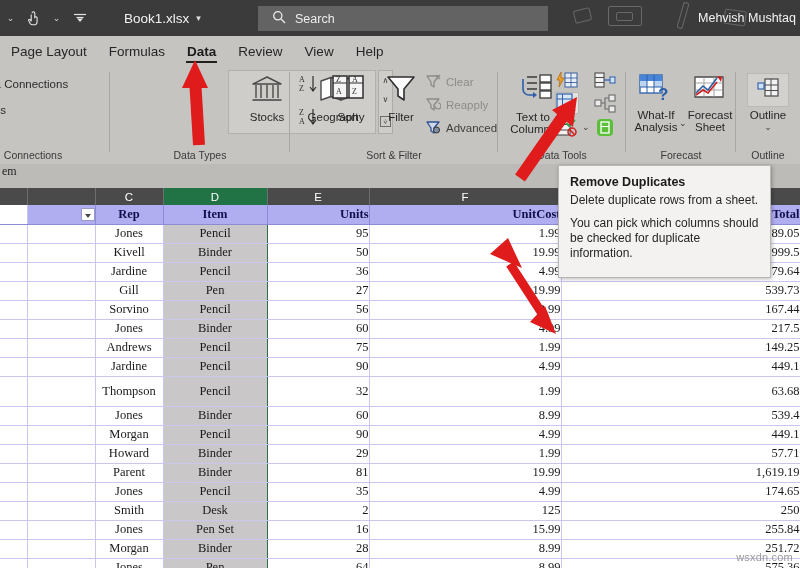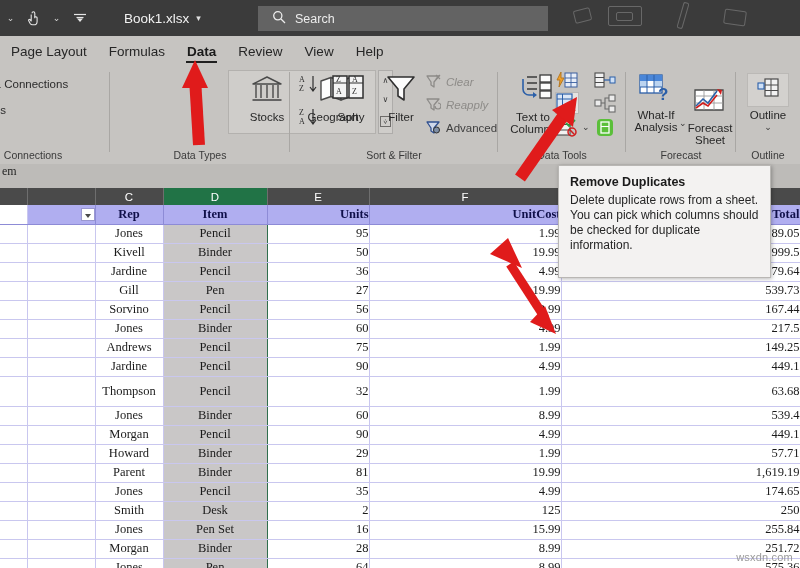--- a/index.html
+++ b/index.html
@@ -102,21 +102,21 @@
     background: #cfcdca; border: 1px solid #aeacaa;
     display: flex; flex-direction: column; align-items: center; justify-content: space-around;
     font-size: 8px; color: #3a3a3a;
   }
   .dt-scroll div { line-height: 1; }
 
   .minicmd {
     position: absolute; display: flex; align-items: center; gap: 5px;
     font-size: 11.5px; color: #3f3f3f;
   }
-  .minicmd.dim { color: #8d8b88; font-style: italic; }
+  .minicmd.dim { color: #8d8b88; }
 
   .tool-ico {
     position: absolute; width: 22px; height: 19px;
   }
   .tool-ico.hot {
     background: #e4e3e1; border: 1px solid #b9b7b4;
   }
 
   
   .fbar {
@@ -180,21 +180,21 @@
 
   
   .tooltip {
     position: absolute; left: 558px; top: 165px; width: 213px; height: 113px;
     background: #f3f2f1; border: 1px solid #b9b7b4;
     box-shadow: 1px 1px 4px rgba(0,0,0,.28);
     padding: 9px 7px 0 11px;
   }
   .tooltip .tt-title { font-size: 12.5px; font-weight: bold; color: #1b1b1b; margin-bottom: 4px; }
   .tooltip .tt-body { font-size: 12px; color: #262626; line-height: 15px; }
-  .tooltip .tt-body2 { font-size: 12px; color: #262626; line-height: 15px; margin-top: 0; }
+  .tooltip .tt-body2 { font-size: 12px; color: #262626; line-height: 15px; margin-top: 8px; }
 
   
   .arrows { position: absolute; left: 0; top: 0; width: 800px; height: 568px; pointer-events: none; }
 
   
   .wm {
     position: absolute; right: 7px; bottom: 5px;
     font-size: 11px; color: #9a9a9a; letter-spacing: .2px;
   }
 </style>
@@ -238,20 +238,23 @@
     </div>
 
     <div class="tb-deco">
       <i style="left:18px;top:9px;width:17px;height:13px;transform:rotate(-14deg)"></i>
       <i style="left:52px;top:6px;width:34px;height:20px;"></i>
       <i style="left:60px;top:12px;width:17px;height:9px;"></i>
       <i style="left:124px;top:2px;width:6px;height:27px;transform:rotate(16deg)"></i>
       <i style="left:168px;top:10px;width:22px;height:15px;transform:rotate(8deg)"></i>
     </div>
 
+    <div class="userchip">
+      <span>Mehvish Mushtaq</span>
+    </div>
   </div>
 
   <div class="tabs">
     <div class="tab">
         <span>Page Layout</span>
       </div>
     <div class="tab">
         <span>Formulas</span>
       </div>
     <div class="tab active">
@@ -473,21 +476,21 @@
             <rect x="2" y="8" width="7" height="6" fill="#bcd4f0"></rect>
             <rect x="16" y="8" width="8" height="6" fill="#bcd4f0"></rect>
             <path d="M2 14h22M9 2v18M16 2v18" stroke="#2b5fa8" stroke-width="1"></path>
             <text x="20" y="27" font-size="17" font-family="Liberation Sans, sans-serif" fill="#2b5fa8" font-weight="bold">?</text>
           </svg>
         </span>
         <span class="lbl two">What-If Analysis</span>
         <span style="position:absolute;left:51px;top:45px;font-size:9px;color:#3a3a3a">⌄</span>
       </div>
 
-      <div class="bigbtn" style="left:58px;top:20px;width:52px">
+      <div class="bigbtn" style="left:58px;top:7px;width:52px">
         <span class="ico">
           <svg width="34" height="30" viewBox="0 0 34 30">
             <path d="M2 4h28v20H2z" fill="#ffffff" stroke="#4a4a4a" stroke-width="1.3"></path>
             <path d="M2 10h28M2 17h28M11 4v20M21 4v20" stroke="#9a9a9a" stroke-width=".9"></path>
             <path d="M3 20l7-7 5 4 9-12" fill="none" stroke="#2b5fa8" stroke-width="1.6"></path>
             <path d="M3 22l7-5 5 3 9-11" fill="none" stroke="#d01c1c" stroke-width="1.6"></path>
             <path d="M24 3l5 1-1 5z" fill="#d01c1c"></path>
           </svg>
         </span>
         <span class="lbl two">Forecast Sheet</span>

